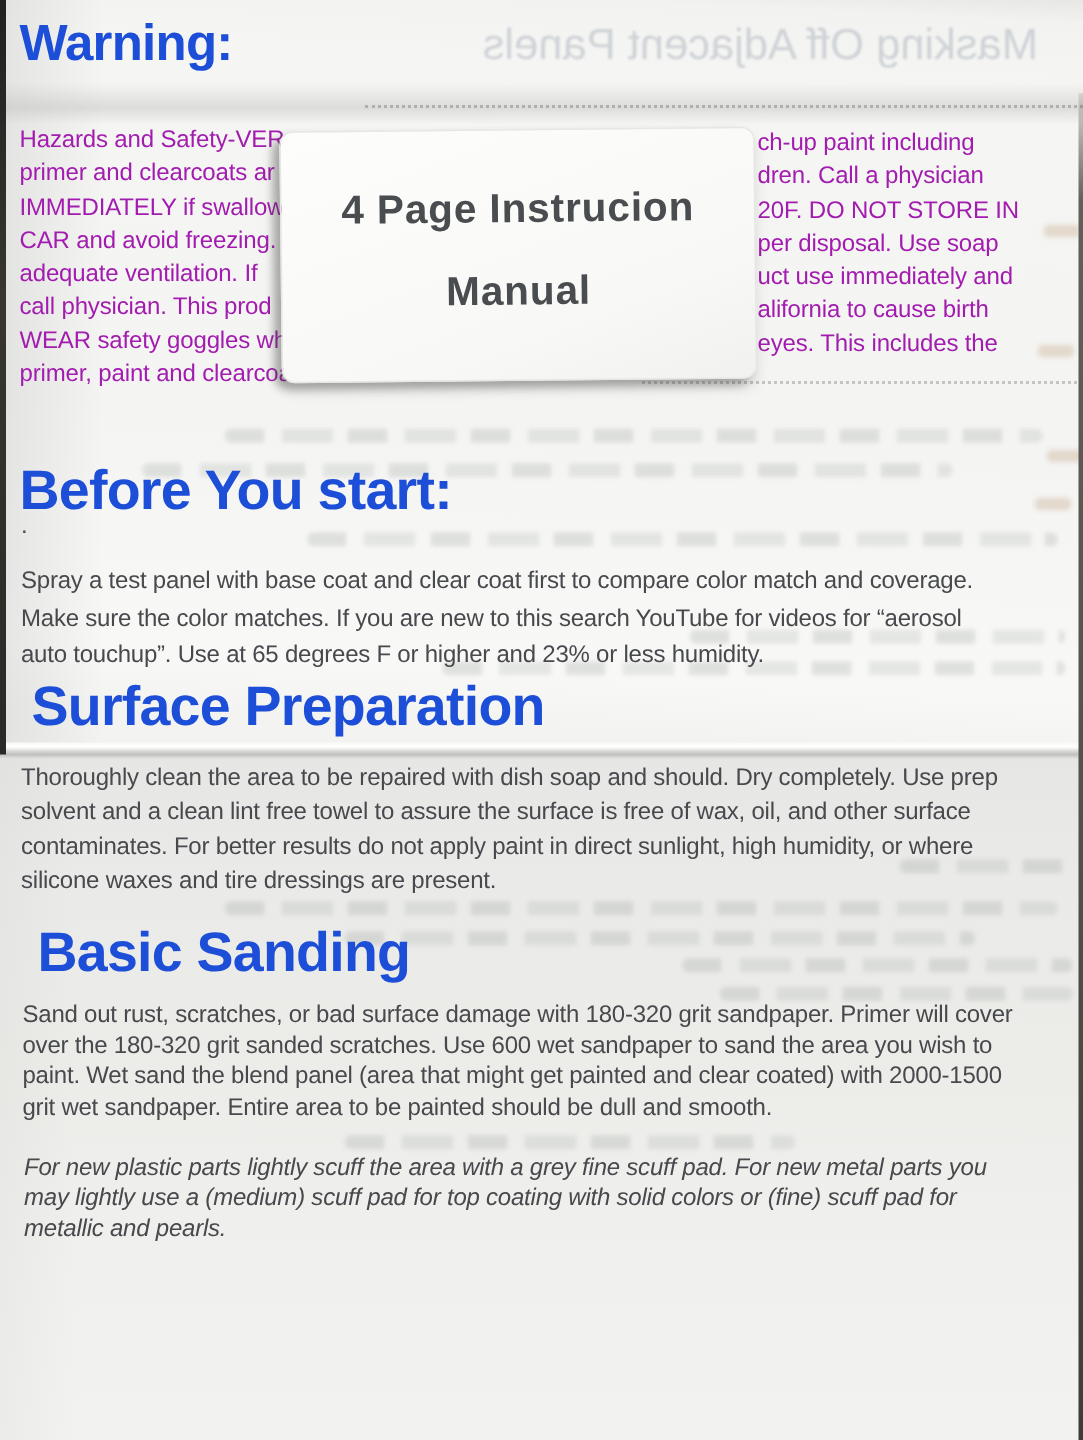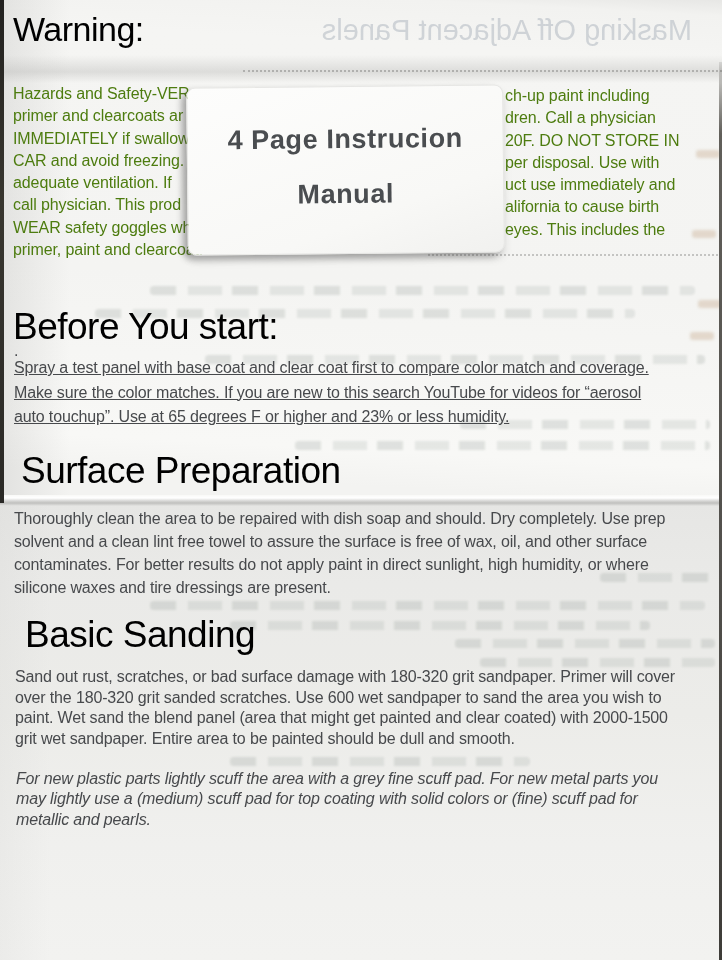--- a/index.html
+++ b/index.html
@@ -30,35 +30,35 @@
   }
   .perf{position:absolute;height:0;z-index:2;}
   .perf-top{left:243px;top:70px;width:479px;border-top:2px dotted rgba(138,138,136,.55);}
   .perf-bottom{left:428px;top:254px;width:294px;border-top:2px dotted rgba(138,138,136,.45);}
   
   .edge-left{position:absolute;left:0;top:0;width:4px;height:503px;z-index:8;
     background:linear-gradient(180deg,#22211f,#38362f 40%,#2a2926);}
   .edge-right{position:absolute;right:0;top:62px;width:3px;height:898px;z-index:8;
     background:linear-gradient(180deg,rgba(90,88,84,.15),#615f5a 8%,#504e4a 60%,#3e3c38);}
   
-  .h{position:absolute;margin:0;font-weight:400;color:#000000;letter-spacing:-.5px;z-index:3;white-space:nowrap;}
+  .h{position:absolute;margin:0;font-weight:700;color:#1d4ed8;letter-spacing:-.5px;z-index:3;white-space:nowrap;}
   .warning-h{left:13px;top:10px;font-size:34px;}
   .before-h{left:13px;top:306px;font-size:37px;}
   .surface-h{left:21px;top:450px;font-size:37px;}
   .basic-h{left:25px;top:614px;font-size:37px;}
   
   .warn-para{position:absolute;left:13px;top:85px;width:702px;z-index:3;
-    font-size:16px;letter-spacing:-.1px;color:#4d7c0f;}
+    font-size:16px;letter-spacing:-.1px;color:#a21caf;}
   .wline{position:relative;height:22.3px;}
   .wl{position:absolute;left:0;top:0;white-space:nowrap;}
   .wr{position:absolute;left:492px;top:2px;white-space:nowrap;}
   
   .para{position:absolute;z-index:3;color:#47494c;font-size:16px;letter-spacing:-.15px;}
   .pl{display:block;white-space:nowrap;}
-  .before-para{left:14px;top:356px;text-decoration:underline;}.before-para .pl{line-height:24.6px;}
+  .before-para{left:14px;top:376px;}.before-para .pl{line-height:24.6px;}
   .surface-para{left:14px;top:507px;}.surface-para .pl{line-height:23px;}
   .basic-para{left:15px;top:667px;}.basic-para .pl{line-height:20.7px;}
   .final-para{left:16px;top:769px;}.final-para .pl{line-height:20.3px;font-style:italic;}
   .stray-dot{position:absolute;left:14px;top:342px;font-size:16px;color:#47494c;z-index:3;}
   
   .sticker{
     position:absolute;left:187px;top:86px;width:315px;height:166px;z-index:6;
     background:linear-gradient(160deg,#fdfdfc,#f8f8f6 70%,#f1f1ef);
     border:1px solid #e6e6e4;border-radius:9px;transform:rotate(-.6deg);
     box-shadow:-5px 4px 6px rgba(70,70,70,.40), 0 6px 9px rgba(0,0,0,.10);
@@ -114,21 +114,21 @@
     <div class="wline">
       <span class="wl">primer and clearcoats ar</span>
       <span class="wr">dren. Call a physician</span>
     </div>
     <div class="wline">
       <span class="wl">IMMEDIATELY if swallow</span>
       <span class="wr">20F. DO NOT STORE IN</span>
     </div>
     <div class="wline">
       <span class="wl">CAR and avoid freezing.</span>
-      <span class="wr">per disposal. Use with</span>
+      <span class="wr">per disposal. Use soap</span>
     </div>
     <div class="wline">
       <span class="wl">adequate ventilation. If</span>
       <span class="wr">uct use immediately and</span>
     </div>
     <div class="wline">
       <span class="wl">call physician. This prod</span>
       <span class="wr">alifornia to cause birth</span>
     </div>
     <div class="wline">

